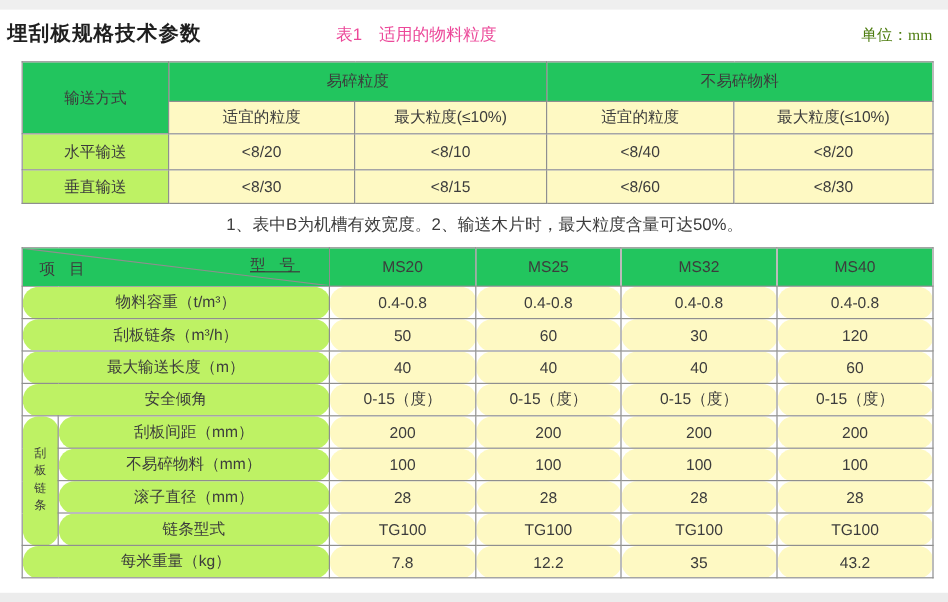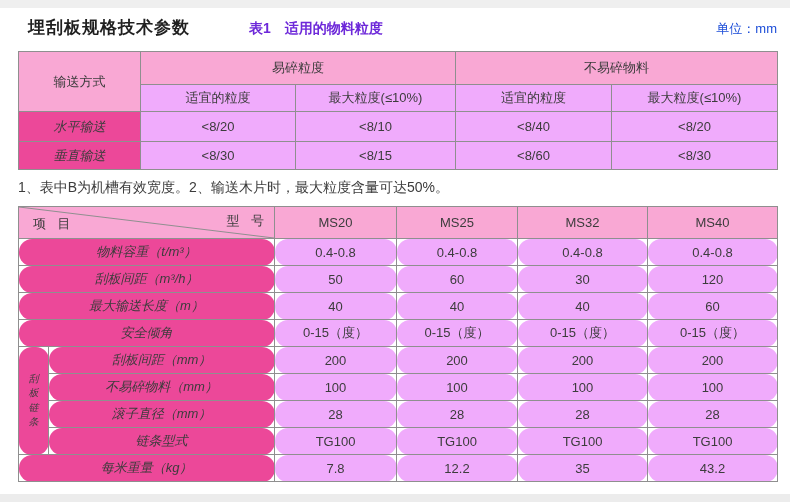--- a/index.html
+++ b/index.html
@@ -9,63 +9,63 @@
     font-family:"Liberation Sans","DejaVu Sans",sans-serif;
     color:#3c3c3c;
     -webkit-font-smoothing:antialiased;
   }
   .edge-strip{position:absolute;left:0;right:0;background:#efefef;}
   .edge-strip.top{top:0;height:8px;}
   .edge-strip.bottom{bottom:0;height:8px;background:#ececec;}
 
   .header-bar{
     display:flex;align-items:baseline;
-    padding:16px 13px 0 28px;
+    padding:16px 13px 0 6px;
   }
   .page-title{font-size:17px;font-weight:bold;color:#1f1f1f;letter-spacing:1px;}
-  .caption{margin-left:59px;font-size:14px;color:#6d28d9;font-weight:bold;}
+  .caption{margin-left:112px;font-size:14px;color:#ec4899;}
   .caption .cap-prefix{margin-right:14px;}
-  .unit{margin-left:auto;font-size:13px;color:#1d4ed8;}
+  .unit{margin-left:auto;font-size:13px;color:#4d7c0f;font-family:Liberation Serif, serif;}
 
   table{
     border-collapse:collapse;
     table-layout:fixed;
     margin-left:18px;
     width:759px;
     font-size:13px;
   }
   td{
     border:1px solid #8f8f8f;
     text-align:center;
     vertical-align:middle;
     padding:0 2px;
     overflow:hidden;
   }
-  .hd{background:#f9a8d4;margin-left:28px;}
-  .lbl{background:#ec4899;font-style:italic;}
-  .white{background:#f0abfc;}
+  .hd{background:#22c55e;margin-left:28px;}
+  .lbl{background:#bef264;}
+  .white{background:#fef9c3;}
 
   .t1{margin-top:12px;}
   .t1 .r1 td{height:32px;}
   .t1 .r2 td{height:26px;}
   .t1 .r3 td{height:29px;}
   .t1 .r4 td{height:27px;margin-left:16px;}
 
   .note-line{
     margin:9px 0 9px 18px;
-    font-size:14px;color:#3c3c3c;
+    font-size:14px;color:#3c3c3c;text-align:center;
   }
 
   .t2 .hrow td{height:31px;}
   .t2 .drow td{height:26px;border-radius:13px;}
 
   .diag{position:relative;padding:0;}
   .diag svg{position:absolute;inset:0;width:100%;height:100%;}
   .diag .corner-item{position:absolute;left:14px;bottom:5px;letter-spacing:4px;}
-  .diag .corner-model{position:absolute;right:6px;top:5px;letter-spacing:4px;}
+  .diag .corner-model{position:absolute;right:24px;top:5px;letter-spacing:4px;text-decoration:underline;}
 
   .grp-cell{
     padding:0;
     word-break:break-all;
     line-height:1.45;
     font-size:10px;
   }
   .grp-cell .vtext{display:inline-block;width:14px;}
 </style>
 </head>
@@ -144,21 +144,21 @@
 
     <tr class="drow">
       <td colspan="2" class="lbl">物料容重（t/m³）</td>
       <td class="white">0.4-0.8</td>
       <td class="white">0.4-0.8</td>
       <td class="white">0.4-0.8</td>
       <td class="white">0.4-0.8</td>
     </tr>
 
     <tr class="drow">
-      <td colspan="2" class="lbl">刮板间距（m³/h）</td>
+      <td colspan="2" class="lbl">刮板链条（m³/h）</td>
       <td class="white">50</td>
       <td class="white">60</td>
       <td class="white">30</td>
       <td class="white">120</td>
     </tr>
 
     <tr class="drow">
       <td colspan="2" class="lbl">最大输送长度（m）</td>
       <td class="white">40</td>
       <td class="white">40</td>

